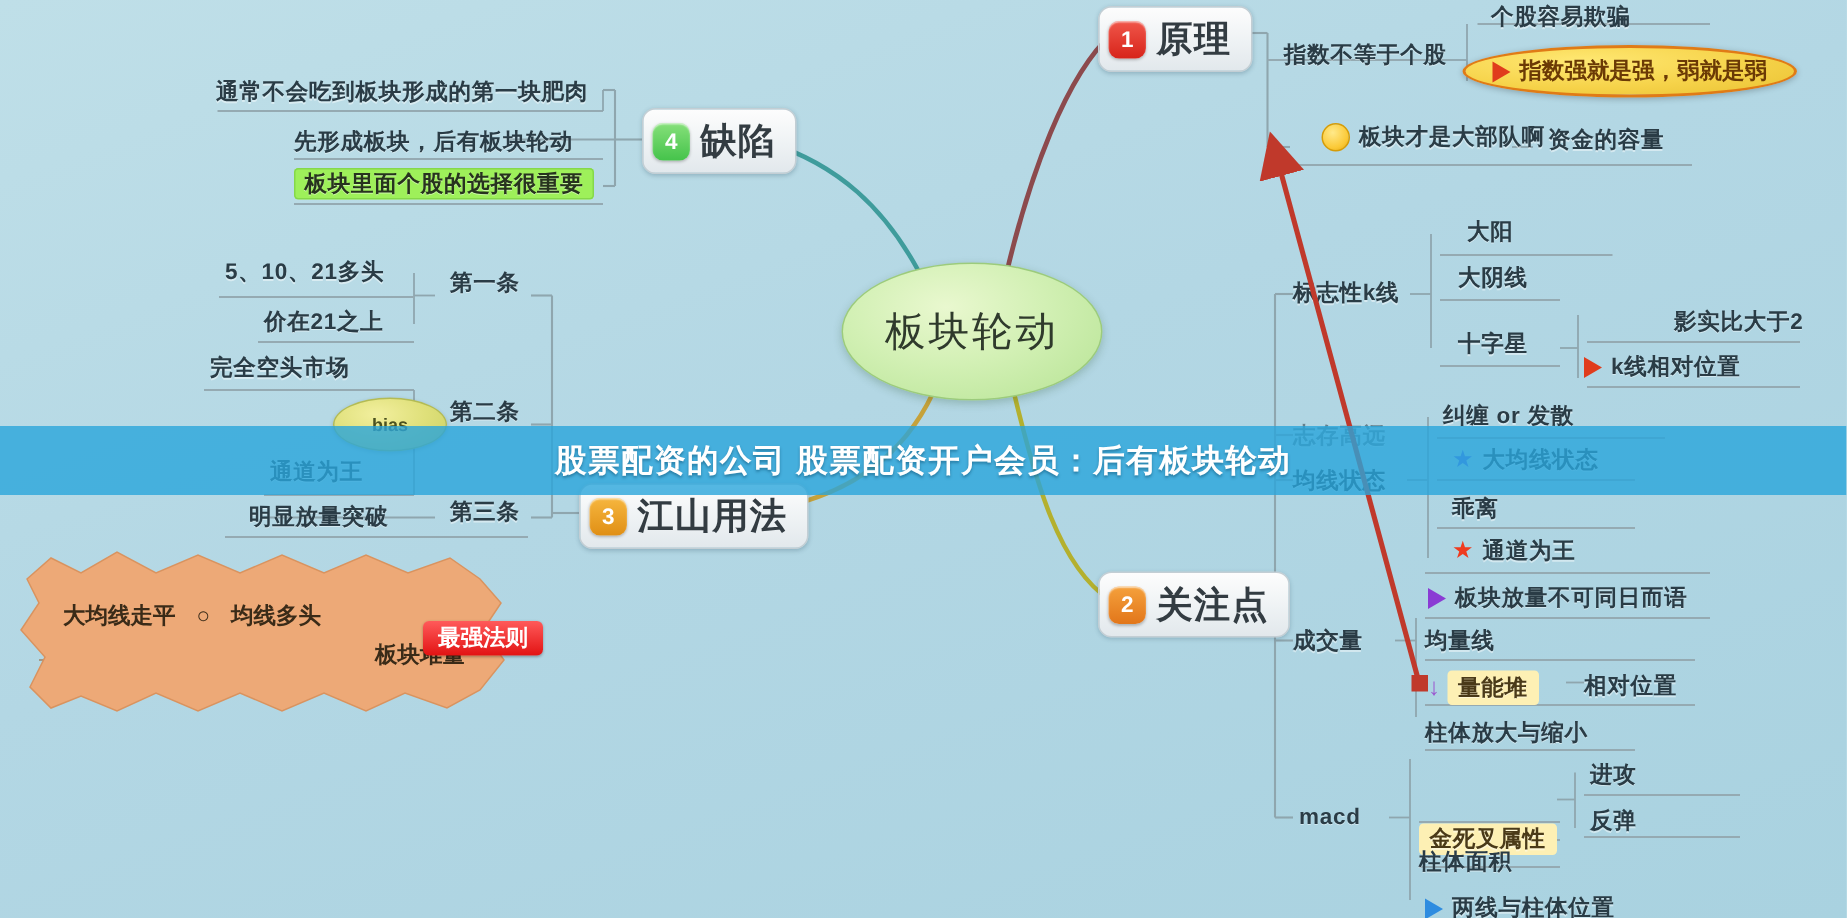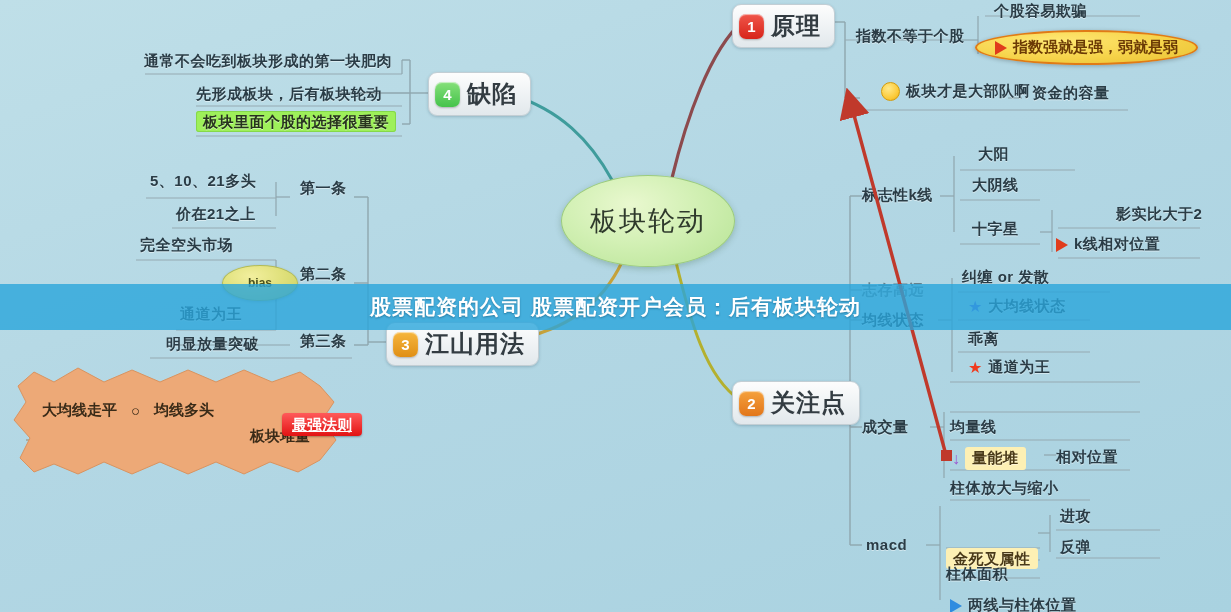--- a/index.html
+++ b/index.html
@@ -54,21 +54,20 @@
   #central .lbl{font-size:27px;font-weight:normal;color:#2f3a2c;letter-spacing:2px;}
 
   
   .chip{padding:2px 7px;border-radius:3px;font-weight:bold;}
   .chip.greenhl{background:#9ef05a;color:#27331e;box-shadow:0 0 0 1px #85d84a inset;}
   .chip.yellowhl{background:#fdf0b4;color:#4a3a18;}
   .chip.redhl{
     background:linear-gradient(180deg,#ff5a5a 0%,#e21313 100%);
     color:#fff;border-radius:4px;padding:3px 10px;
     box-shadow:0 1px 2px rgba(0,0,0,.3);
-    text-decoration:underline;
   }
 
   
   .ell{
     display:flex;align-items:center;justify-content:center;gap:6px;
     border-radius:50%/50%;
     font-weight:bold;
   }
   .ell.bias{
     width:74px;height:34px;
@@ -314,20 +313,24 @@
   <div class="node txt" style="left:962px;top:268px;">纠缠 or 发散</div>
   <div class="node" style="left:968px;top:297px;display:flex;align-items:center;gap:6px;">
     <span class="ico star blue">★</span>
     <span class="txt">大均线状态</span>
   </div>
   <div class="node txt" style="left:968px;top:330px;">乖离</div>
   <div class="node" style="left:968px;top:358px;display:flex;align-items:center;gap:6px;">
     <span class="ico star red">★</span>
     <span class="txt">通道为王</span>
   </div>
+  <div class="node" style="left:952px;top:389px;display:flex;align-items:center;gap:6px;">
+    <span class="ico tri purple"></span>
+    <span class="txt">板块放量不可同日而语</span>
+  </div>
 
   <div class="node txt" style="left:862px;top:418px;">成交量</div>
   <div class="node txt" style="left:950px;top:418px;">均量线</div>
   <div class="node" style="left:952px;top:447px;display:flex;align-items:center;gap:5px;">
     <span class="arrowdown">↓</span>
     <span class="txt chip yellowhl">量能堆</span>
   </div>
   <div class="node txt" style="left:1056px;top:448px;">相对位置</div>
   <div class="node txt" style="left:950px;top:479px;">柱体放大与缩小</div>
 

